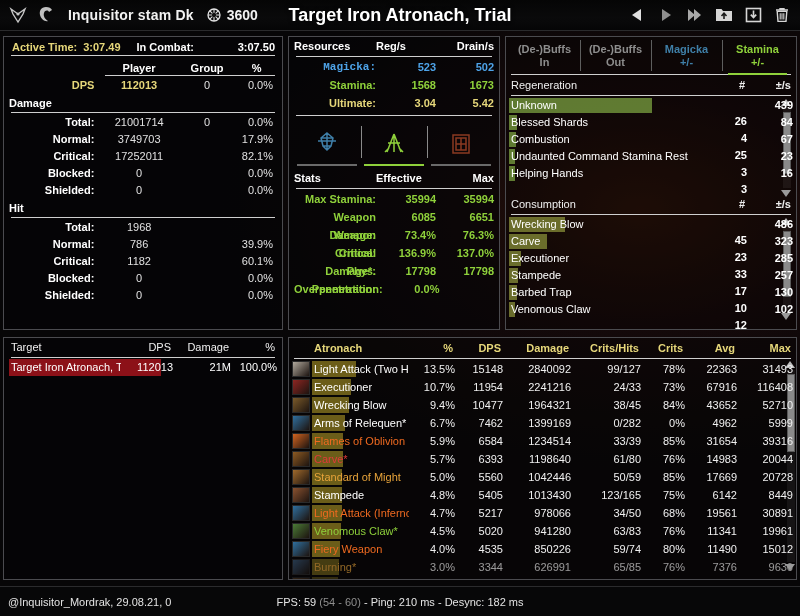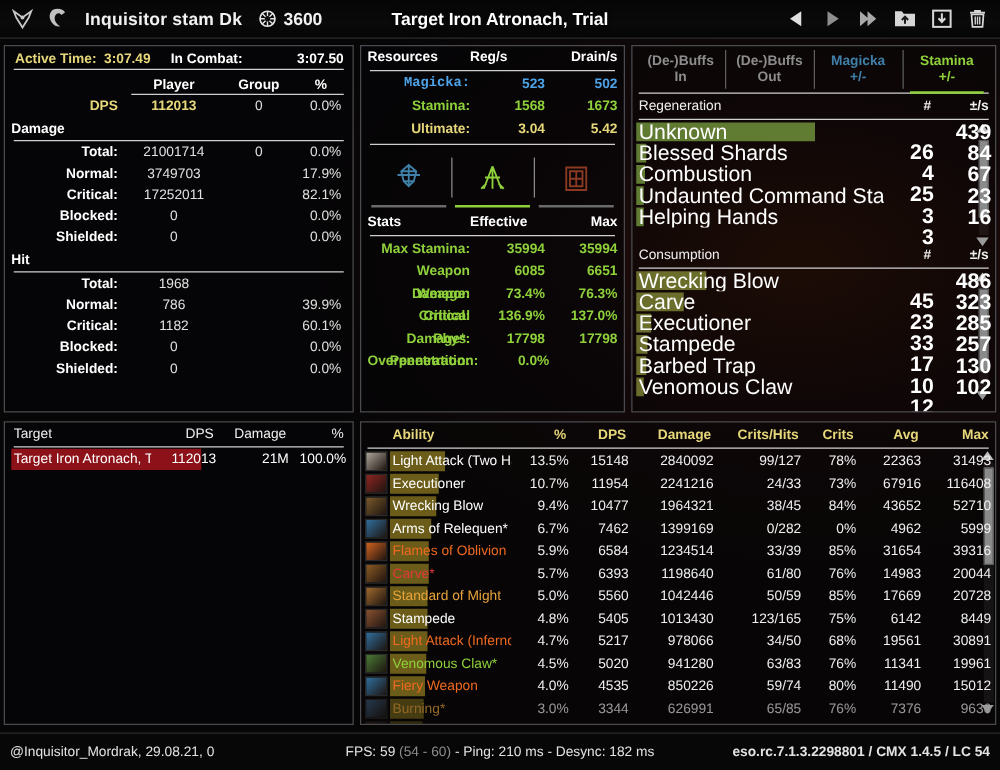--- a/index.html
+++ b/index.html
@@ -29,21 +29,21 @@
   }
   .tb-icon { width:20px; height:20px; margin-left:8px; flex:none; opacity:.92; }
   .tb-name {
     margin-left:12px; font-size:14px; font-weight:bold; color:#f2f2f2;
     letter-spacing:.2px; white-space:nowrap;
   }
   .tb-cp { display:flex; align-items:center; margin-left:12px; }
   .tb-cp-val { font-size:14px; font-weight:bold; color:#f2f2f2; margin-left:5px; }
   .tb-title {
     position:absolute; left:0; right:0; text-align:center;
-    font-size:14px; font-weight:bold; color:#fff; pointer-events:none;
+    font-size:18px; font-weight:bold; color:#fff; pointer-events:none;
     text-shadow: 0 0 4px #000;
   }
   .tb-buttons {
     margin-left:auto; display:flex; align-items:center; gap:11px;
     padding-right:9px; position:relative; z-index:3;
   }
   .tb-btn { width:18px; height:18px; display:flex; align-items:center; justify-content:center; }
   .tb-btn svg { display:block; }
 
   
@@ -129,21 +129,21 @@
   }
   .rp-sub { position:relative; }
   .rp-secthead {
     display:flex; height:19px; line-height:19px; font-size:11px; color:#efefef;
     font-weight:normal; padding:0 2px;
   }
   .rp-secthead .t { flex:1; }
   .rp-secthead .n { width:40px; text-align:right; font-weight:bold; }
   .rp-secthead .s { width:46px; text-align:right; font-weight:bold; }
   .rp-list { position:relative; }
-  .rp-row { display:flex; height:17px; line-height:17px; font-size:17px; position:relative; }
+  .rp-row { display:flex; height:17px; line-height:17px; font-size:11px; position:relative; }
   .rp-bar { position:absolute; left:0; top:1px; bottom:1px; background:#6f8f3a; opacity:.85; }
   .rp-bar.dark { background:#7a7f33; }
   .rp-name { flex:1; padding-left:2px; position:relative; z-index:2; color:#fff; white-space:nowrap; overflow:hidden; }
   .rp-n { width:40px; text-align:right; position:relative; z-index:2; color:#fff; font-weight:bold;margin-top:16px; }
   .rp-s { width:46px; text-align:right; position:relative; z-index:2; color:#fff; font-weight:bold; }
 
   
   .vscroll { position:absolute; right:1px; width:11px; }
   .vs-up, .vs-dn { position:absolute; left:0; width:11px; height:9px; }
   .vs-track { position:absolute; left:2px; width:8px; background:rgba(255,255,255,0.06); }
@@ -596,21 +596,21 @@
             <span class="tg-p">100.0%</span>
           </div>
         </div>
     </div>
   </div>
 
   <div class="panel" id="abilityPanel">
     <div class="panel-inner" style="padding:0 3px;">
       <div class="ab-head">
         <span class="ab-h-icon"></span>
-        <span class="ab-h-name">Ability</span>
+        <span class="ab-h-name">Atronach</span>
         <span class="ab-h-pct">%</span>
         <span class="ab-h-dps">DPS</span>
         <span class="ab-h-dmg">Damage</span>
         <span class="ab-h-ch">Crits/Hits</span>
         <span class="ab-h-cr">Crits</span>
         <span class="ab-h-avg">Avg</span>
         <span class="ab-h-max">Max</span>
       </div>
       <div class="ruler"></div>
       <div id="abilityRows" style="position:relative;">
@@ -784,15 +784,14 @@
     </div>
   </div>
 
   <div class="footer">
     <span class="ft-left">@Inquisitor_Mordrak, 29.08.21, 0</span>
     <span class="ft-mid">
       <span>FPS: 59</span>
       <span class="ft-dim">(54 - 60)</span>
       <span>- Ping: 210 ms - Desync: 182 ms</span>
     </span>
-    <span class="ft-right">eso.rc.7.1.3.2298801 / CMX 1.4.5 / LC 54</span>
   </div>
 </div>
 
 </body></html>

